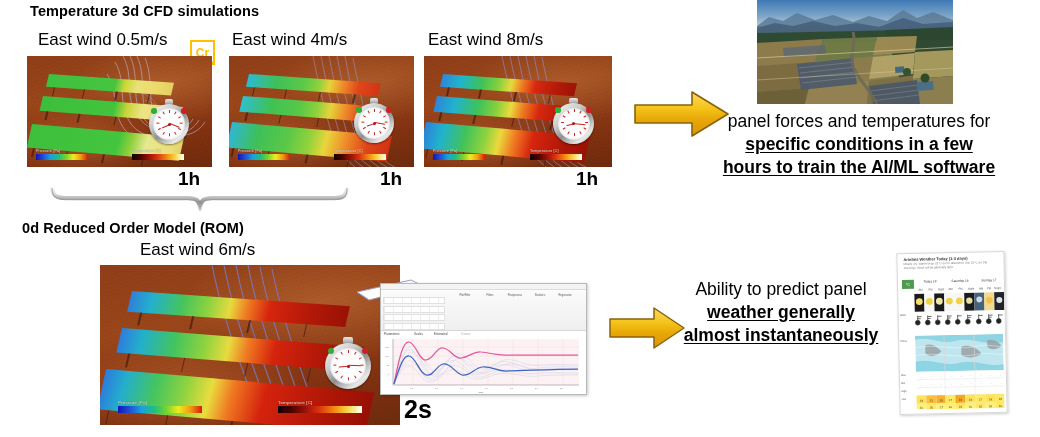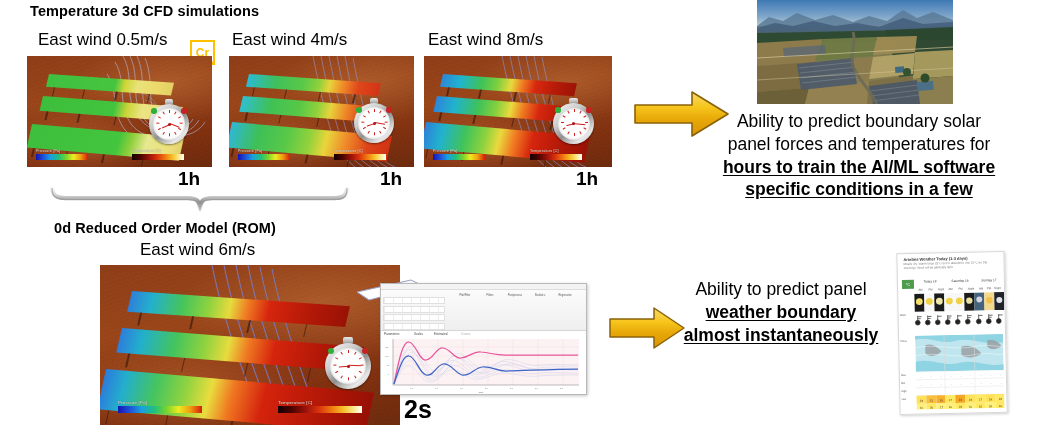--- a/index.html
+++ b/index.html
@@ -386,21 +386,21 @@
       <stop offset="100%" stop-color="#f2f2f2"></stop>
     </linearGradient>
   </defs>
   <path d="M2 2 C2 11 6 14 16 14 L138 14 C148 14 150 18 150 26
            C150 18 152 14 162 14 L284 14 C294 14 297 11 297 2" fill="none" stroke="url(#bg1)" stroke-width="4.2" stroke-linecap="round"></path>
   <path d="M2 4 C2 12.5 6 15.6 16 15.6 L138 15.6 C148 15.6 150 19.4 150 27
            C150 19.4 152 15.6 162 15.6 L284 15.6 C294 15.6 297 12.5 297 4" fill="none" stroke="#9a9a9a" stroke-width="1.1" opacity=".8"></path>
   <path d="M150 26 L150 40" fill="none" stroke="url(#bg1)" stroke-width="4.2" stroke-linecap="round"></path>
 </svg>
 
-<div class="abs sec-title" style="left:22px;top:220px;margin-left:32px;">0d Reduced Order Model (ROM)</div>
+<div class="abs sec-title" style="left:22px;top:220px;">0d Reduced Order Model (ROM)</div>
 
 <div class="abs case-label" style="left:140px;top:240px;">East wind 6m/s</div>
 
 <div class="abs cfd" style="left:100px;top:265px;width:300px;height:160px;">
   <div class="ground"></div>
   <div class="grain"></div>
   <svg class="streams" viewBox="0 0 300 160" preserveAspectRatio="none">
     <g stroke="#7a7ac4" fill="none" stroke-width="1.15" opacity="0.85">
       <path d="M112 0 C120 42 134 82 148 120 C156 142 168 152 178 160"></path>
       <path d="M124 0 C132 42 146 83 160 121 C168 143 180 153 190 160"></path>
@@ -631,29 +631,28 @@
     <path d="M0 80 L196 68" fill="none" stroke="#d8cda2" stroke-width="0.9" opacity="0.5"></path>
 
     <rect x="160" y="82" width="16" height="9" fill="#4a6f86" transform="rotate(-4 160 82)"></rect>
     <rect x="138" y="67" width="9" height="6" fill="#3f6a82" transform="rotate(-4 138 67)"></rect>
     <circle cx="150" cy="72" r="4" fill="#33522f"></circle>
     <circle cx="168" cy="78" r="4.5" fill="#2e4c2c"></circle>
   </svg>
 </div>
 
 <div class="blurb" style="left:700px;top:110px;width:318px;">
-  <div>Ability to predict boundary solar</div>
   <div>panel forces and temperatures for</div>
+  <div><u>specific conditions in a few</u></div>
   <div><u>hours to train the AI/ML software</u></div>
-  <div><u>specific conditions in a few</u></div>
 </div>
 
 <div class="blurb" style="left:672px;top:278px;width:218px;">
   <div>Ability to predict panel</div>
-  <div><u>weather boundary</u></div>
+  <div><u>weather generally</u></div>
   <div><u>almost instantaneously</u></div>
 </div>
 
 <div class="weather" style="left:898px;top:252px;width:106px;height:160px;">
   <div style="position:absolute;left:6px;top:3px;right:4px;">
     <div class="wtitle">Arinbea Weather Today (1-3 days)</div>
     <div class="wsub">Mostly dry. Warm (max 22°C on Fri afternoon, min 15°C on Sat morning). Wind will be generally light.</div>
   </div>
 
   <div style="position:absolute;left:4px;top:26px;width:12px;height:9px;background:#4e9b4e;

